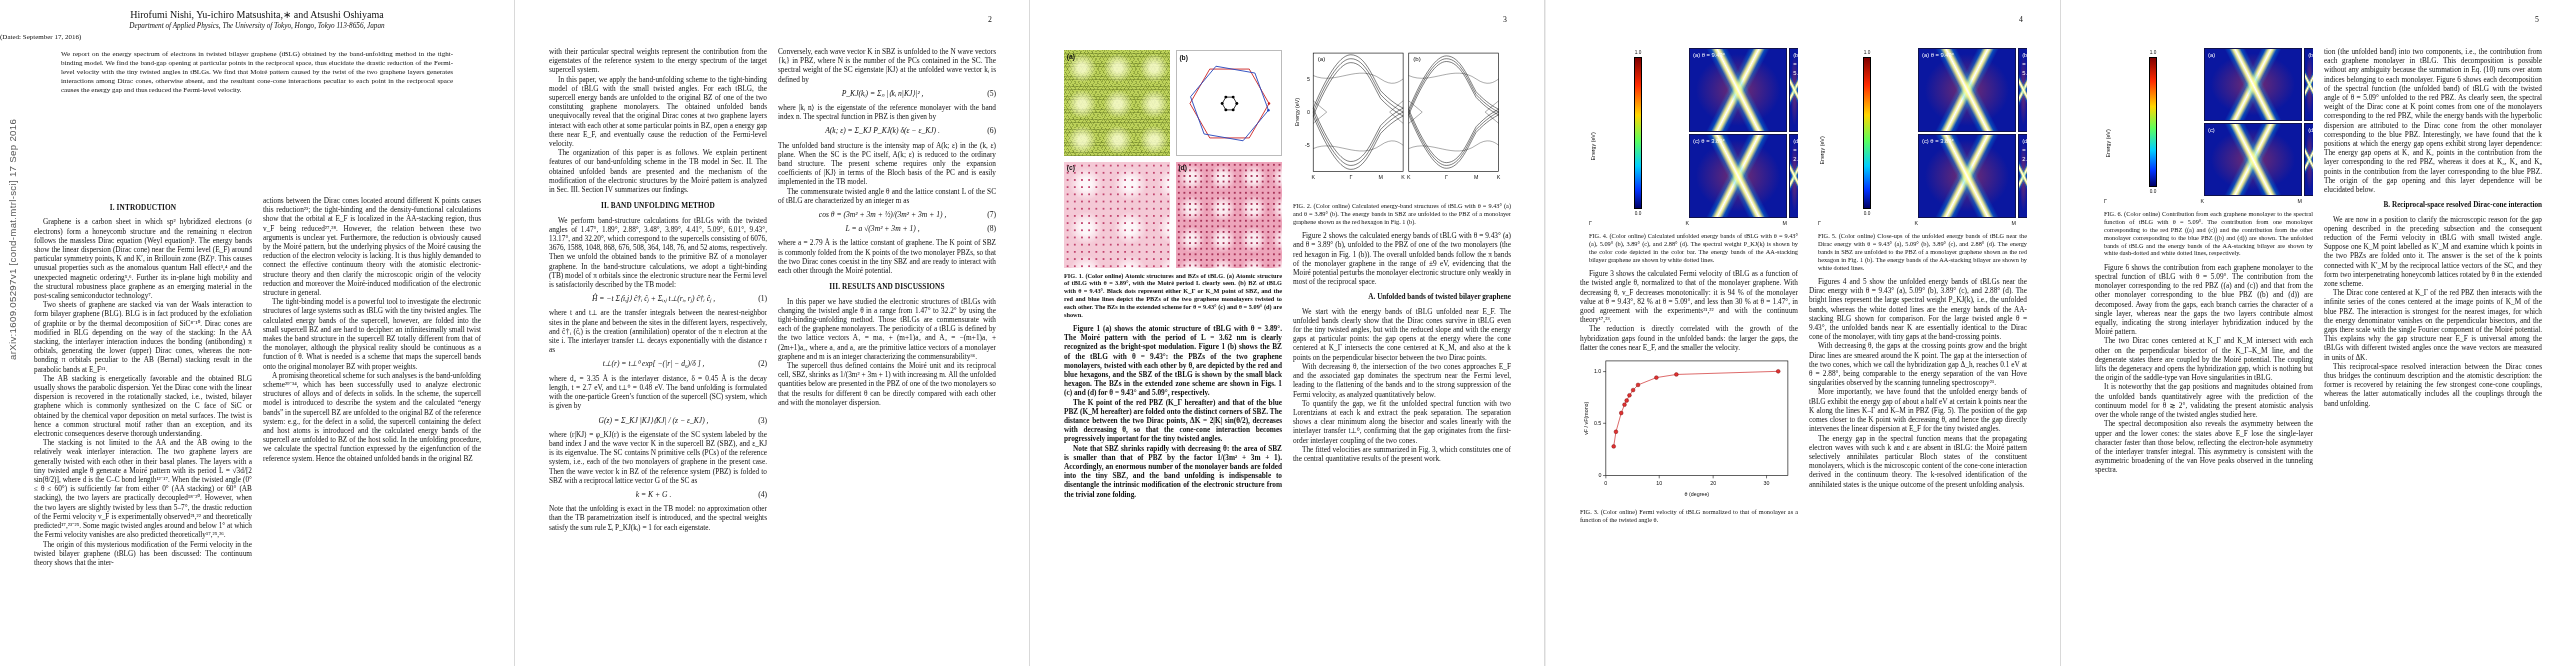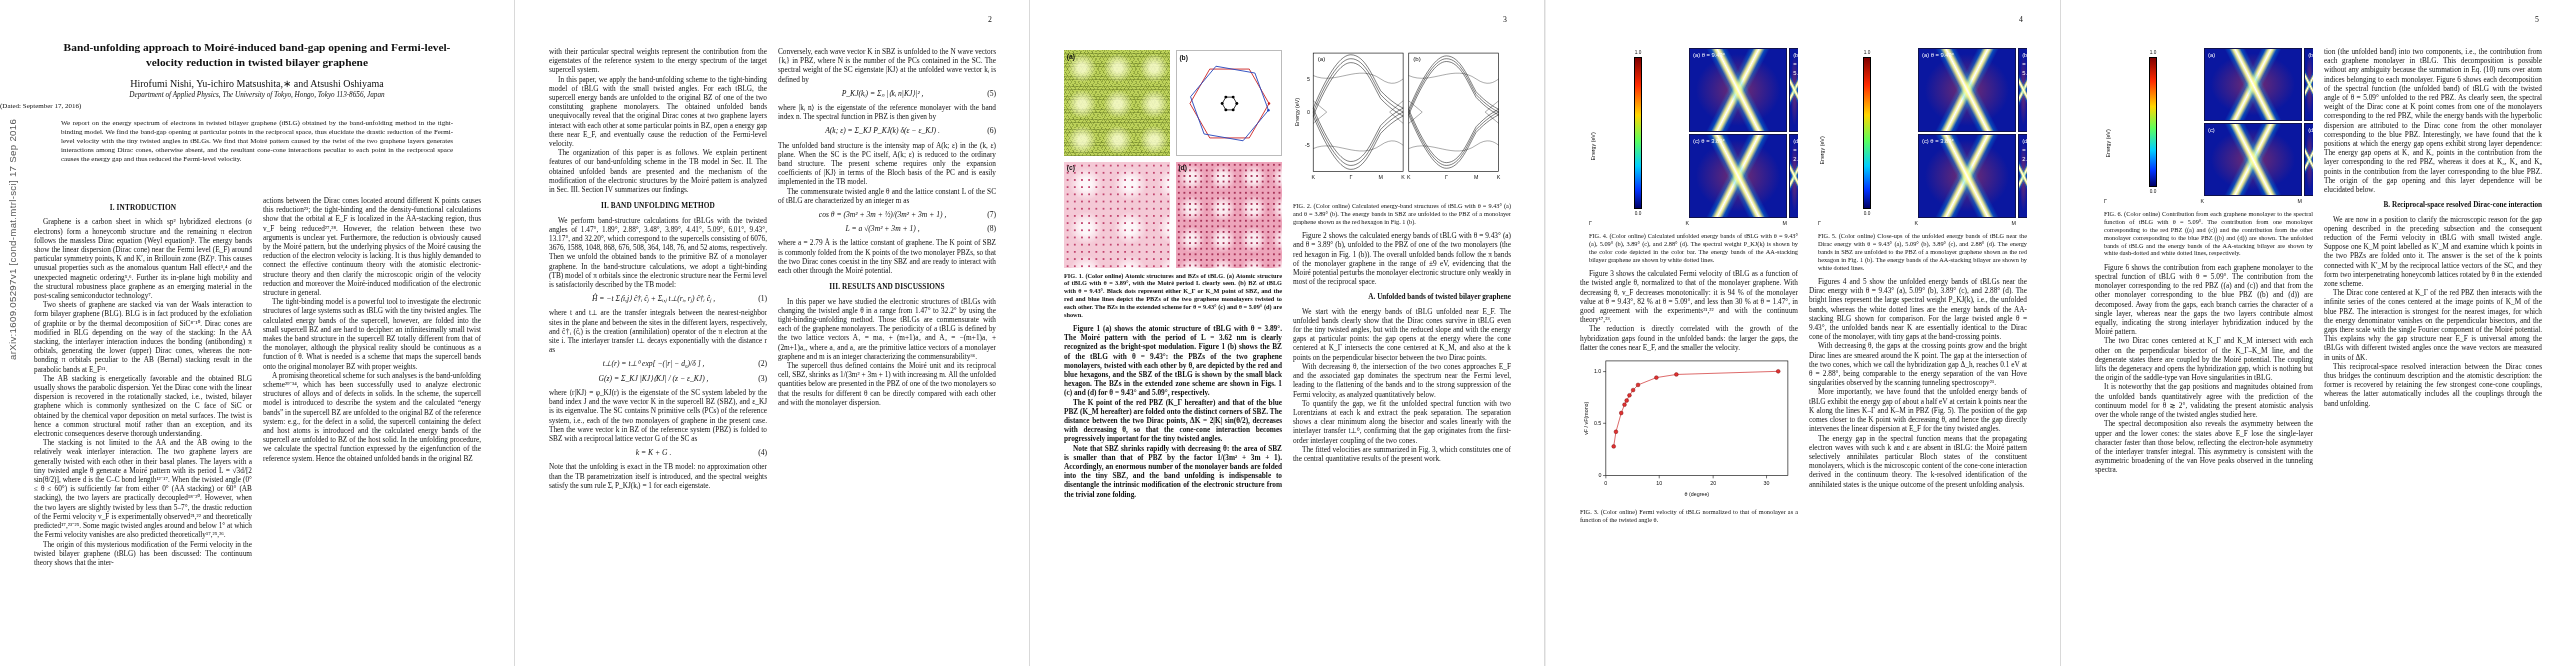--- a/index.html
+++ b/index.html
@@ -65,21 +65,20 @@
   .cbar-wrap{grid-row:1/3;display:flex;flex-direction:column;align-items:center;font-family:"Liberation Sans",sans-serif;font-size:4.7px;}
   .cbar{flex:1;width:7.2px;border:0.6px solid #000;background:linear-gradient(#7e0000,#ff2a00 18%,#ffd700 38%,#5cff5c 55%,#00cfff 72%,#0033ff 88%,#000066);}
   .bf-xticks{display:flex;justify-content:space-between;width:198px;margin-top:1.1px;
      font-family:"Liberation Sans",sans-serif;font-size:5.3px;}
 </style>
 </head>
 <body>
 
 <div class="page" style="left:0;">
   <div class="arxiv-banner">arXiv:1609.05297v1  [cond-mat.mtrl-sci]  17 Sep 2016</div>
-  <h1 class="title">Band-unfolding approach to Moiré-induced band-gap opening and Fermi-level-velocity reduction in twisted bilayer graphene</h1>
   <div class="authors">Hirofumi Nishi, Yu-ichiro Matsushita,∗ and Atsushi Oshiyama</div>
   <div class="affil">Department of Applied Physics, The University of Tokyo, Hongo, Tokyo 113-8656, Japan</div>
   <div class="dated">(Dated: September 17, 2016)</div>
   <div class="abstract">We report on the energy spectrum of electrons in twisted bilayer graphene (tBLG) obtained by the band-unfolding method in the tight-binding model. We find the band-gap opening at particular points in the reciprocal space, thus elucidate the drastic reduction of the Fermi-level velocity with the tiny twisted angles in tBLGs. We find that Moiré pattern caused by the twist of the two graphene layers generates interactions among Dirac cones, otherwise absent, and the resultant cone-cone interactions peculiar to each point in the reciprocal space causes the energy gap and thus reduced the Fermi-level velocity.</div>
   <div class="col" style="left:34px;top:196px;height:455px;">
       <div class="sec-h">I.  INTRODUCTION</div>
       <p class="para">Graphene is a carbon sheet in which sp² hybridized electrons (σ electrons) form a honeycomb structure and the remaining π electron follows the massless Dirac equation (Weyl equation)¹. The energy bands show the linear dispersion (Dirac cone) near the Fermi level (E_F) around particular symmetry points, K and K′, in Brillouin zone (BZ)². This causes unusual properties such as the anomalous quantum Hall effect³,⁴ and the unexpected magnetic ordering⁵,⁶. Further its in-plane high mobility and the structural robustness place graphene as an emerging material in the post-scaling semiconductor technology⁷.</p>
       <p class="para">Two sheets of graphene are stacked via van der Waals interaction to form bilayer graphene (BLG). BLG is in fact produced by the exfoliation of graphite or by the thermal decomposition of SiC⁸⁻¹⁰. Dirac cones are modified in BLG depending on the way of the stacking: In the AA stacking, the interlayer interaction induces the bonding (antibonding) π orbitals, generating the lower (upper) Dirac cones, whereas the non-bonding π orbitals peculiar to the AB (Bernal) stacking result in the parabolic bands at E_F¹¹.</p>
       <p class="para">The AB stacking is energetically favorable and the obtained BLG usually shows the parabolic dispersion. Yet the Dirac cone with the linear dispersion is recovered in the rotationally stacked, i.e., twisted, bilayer graphene which is commonly synthesized on the C face of SiC or obtained by the chemical vapor deposition on metal surfaces. The twist is hence a common structural motif rather than an exception, and its electronic consequences deserve thorough understanding.</p>
       <p class="para">The stacking is not limited to the AA and the AB owing to the relatively weak interlayer interaction. The two graphene layers are generally twisted with each other in their basal planes. The layers with a tiny twisted angle θ generate a Moiré pattern with its period L = √3d/[2 sin(θ/2)], where d is the C–C bond length¹²⁻¹⁷. When the twisted angle (0° ≤ θ ≤ 60°) is sufficiently far from either 0° (AA stacking) or 60° (AB stacking), the two layers are practically decoupled¹⁸⁻²⁰. However, when the two layers are slightly twisted by less than 5–7°, the drastic reduction of the Fermi velocity v_F is experimentally observed²¹,²² and theoretically predicted¹⁷,²³⁻²⁵. Some magic twisted angles around and below 1° at which the Fermi velocity vanishes are also predicted theoretically¹⁷,²⁵,²⁶.</p>
@@ -102,20 +101,21 @@
       <p class="para">We perform band-structure calculations for tBLGs with the twisted angles of 1.47°, 1.89°, 2.88°, 3.48°, 3.89°, 4.41°, 5.09°, 6.01°, 9.43°, 13.17°, and 32.20°, which correspond to the supercells consisting of 6076, 3676, 1588, 1048, 868, 676, 508, 364, 148, 76, and 52 atoms, respectively. Then we unfold the obtained bands to the primitive BZ of a monolayer graphene. In the band-structure calculations, we adopt a tight-binding (TB) model of π orbitals since the electronic structure near the Fermi level is satisfactorily described by the TB model:</p>
       <div class="eq-row">
         <span class="eq-b">Ĥ = −t Σ⟨i,j⟩ ĉ†ᵢ ĉⱼ + Σᵢ,ⱼ t⊥(rᵢ, rⱼ) ĉ†ᵢ ĉⱼ ,</span>
         <span class="eq-n">(1)</span>
       </div>
       <p class="para noind">where t and t⊥ are the transfer integrals between the nearest-neighbor sites in the plane and between the sites in the different layers, respectively, and ĉ†ᵢ (ĉᵢ) is the creation (annihilation) operator of the π electron at the site i. The interlayer transfer t⊥ decays exponentially with the distance r as</p>
       <div class="eq-row">
         <span class="eq-b">t⊥(r) = t⊥⁰ exp[ −(|r| − d₀)/δ ] ,</span>
         <span class="eq-n">(2)</span>
       </div>
+      <p class="para noind">where d₀ = 3.35 Å is the interlayer distance, δ = 0.45 Å is the decay length, t = 2.7 eV, and t⊥⁰ = 0.48 eV. The band unfolding is formulated with the one-particle Green’s function of the supercell (SC) system, which is given by</p>
       <div class="eq-row">
         <span class="eq-b">G(z) = Σ_KJ |KJ⟩⟨KJ| / (z − ε_KJ) ,</span>
         <span class="eq-n">(3)</span>
       </div>
       <p class="para noind">where ⟨r|KJ⟩ = φ_KJ(r) is the eigenstate of the SC system labeled by the band index J and the wave vector K in the supercell BZ (SBZ), and ε_KJ is its eigenvalue. The SC contains N primitive cells (PCs) of the reference system, i.e., each of the two monolayers of graphene in the present case. Then the wave vector k in BZ of the reference system (PBZ) is folded to SBZ with a reciprocal lattice vector G of the SC as</p>
       <div class="eq-row">
         <span class="eq-b">k = K + G .</span>
         <span class="eq-n">(4)</span>
       </div>
       <p class="para noind">Note that the unfolding is exact in the TB model: no approximation other than the TB parametrization itself is introduced, and the spectral weights satisfy the sum rule Σᵢ P_KJ(kᵢ) = 1 for each eigenstate.</p>

